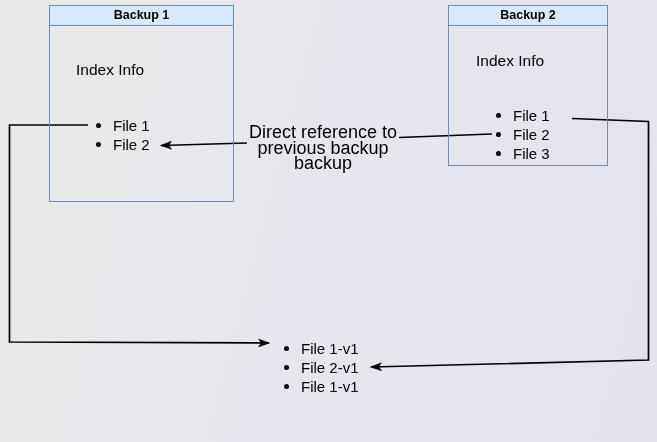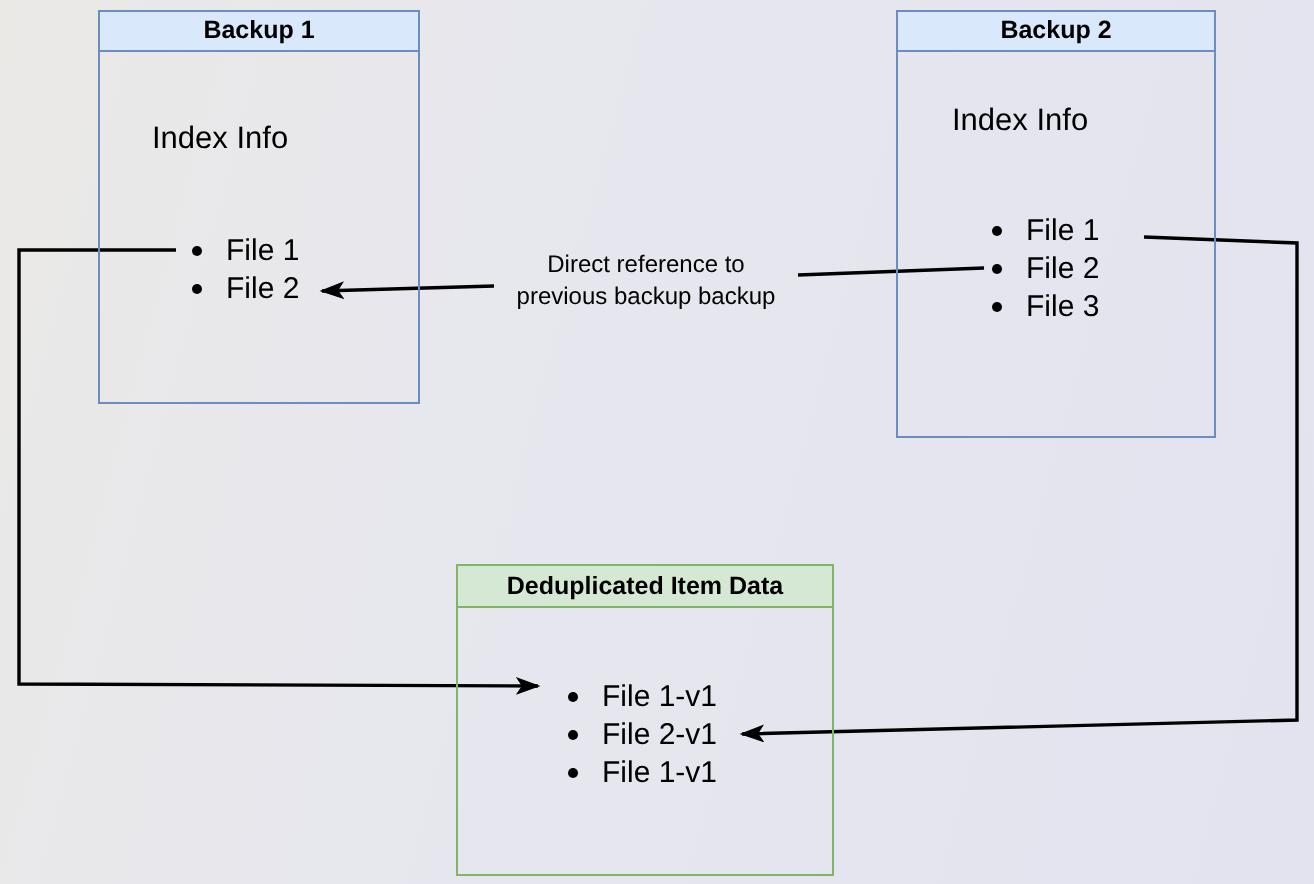--- a/index.html
+++ b/index.html
@@ -64,21 +64,21 @@
     background: #000;
     margin-right: 12px;
     flex: 0 0 auto;
   }
   .annotation {
     position: absolute;
     left: 238px;
     top: 125px;
     width: 170px;
     text-align: center;
-    font-size: 12px;
+    font-size: 18px;
     line-height: 15.5px;
   }
 </style>
 </head>
 <body>
 
 <div id="canvas">
 
   <svg id="arrow-layer" viewBox="0 0 657 442" xmlns="http://www.w3.org/2000/svg">
     <defs>
@@ -88,57 +88,54 @@
     </defs>
 
     <path d="M 492 134 L 399 137.5" fill="none" stroke="#000" stroke-width="1.7"></path>
     <path d="M 247 143 L 161 145.5" fill="none" stroke="#000" stroke-width="1.7" marker-end="url(#arrowhead)"></path>
 
     <path d="M 88 125 L 9.5 125 L 9.5 342 L 269 343" fill="none" stroke="#000" stroke-width="1.7" stroke-linejoin="miter" marker-end="url(#arrowhead)"></path>
 
     <path d="M 572 118.5 L 648.5 121.5 L 648.5 360 L 371 367" fill="none" stroke="#000" stroke-width="1.7" stroke-linejoin="miter" marker-end="url(#arrowhead)"></path>
   </svg>
 
-  <div class="node blue" style="left:49px; top:5px; width:161px; height:197px;">
+  <div class="node blue" style="left:49px; top:5px; width:185px; height:197px;">
     <div class="node-header">Backup 1</div>
   </div>
   <div class="subtitle" style="left:76px; top:61px;">Index Info</div>
   <ul class="file-list" style="left:96px; top:115.5px;">
     <li>
       <span class="dot"></span>
       <span>File 1</span>
     </li>
     <li>
       <span class="dot"></span>
       <span>File 2</span>
     </li>
   </ul>
 
-  <div class="node blue" style="left:448px; top:5px; width:160px; height:214px;">
+  <div class="node blue" style="left:448px; top:5px; width:160px; height:161px;">
     <div class="node-header">Backup 2</div>
   </div>
   <div class="subtitle" style="left:476px; top:52px;">Index Info</div>
   <ul class="file-list" style="left:496px; top:105.5px;">
     <li>
       <span class="dot"></span>
       <span>File 1</span>
     </li>
     <li>
       <span class="dot"></span>
       <span>File 2</span>
     </li>
     <li>
       <span class="dot"></span>
       <span>File 3</span>
     </li>
   </ul>
 
-  <div class="node green" style="left:228px; top:282px; width:189px; height:156px;">
-    <div class="node-header">Deduplicated Item Data</div>
-  </div>
   <ul class="file-list" style="left:284px; top:338.5px;">
     <li>
       <span class="dot"></span>
       <span>File 1-v1</span>
     </li>
     <li>
       <span class="dot"></span>
       <span>File 2-v1</span>
     </li>
     <li>

